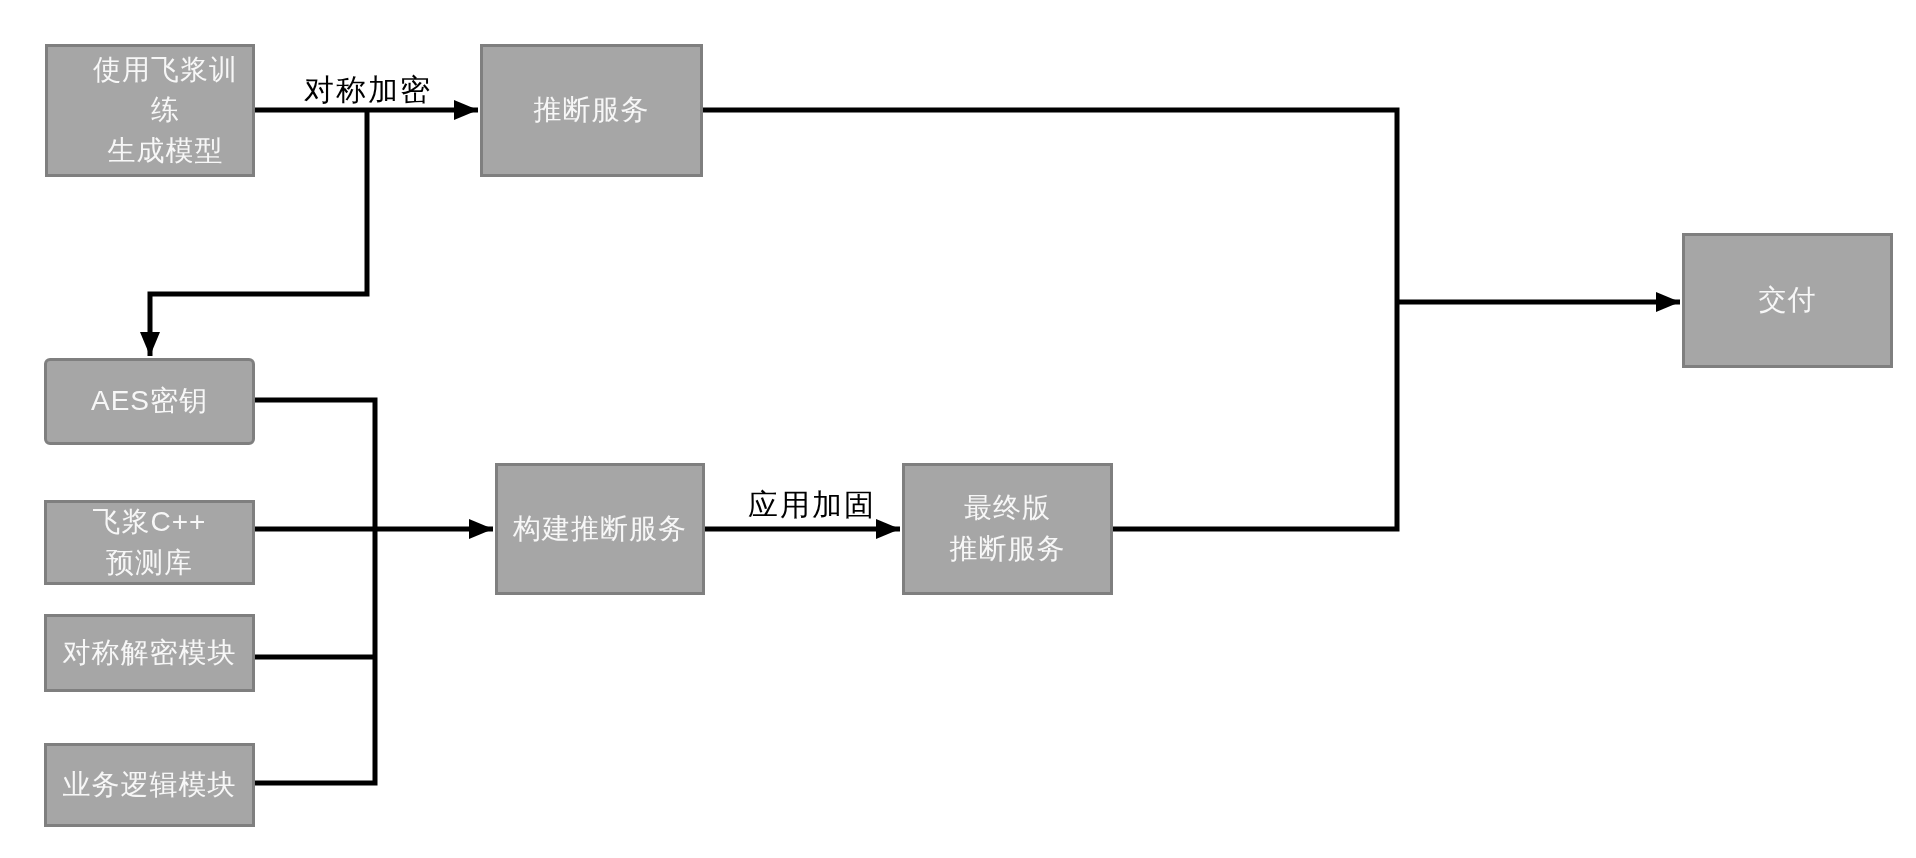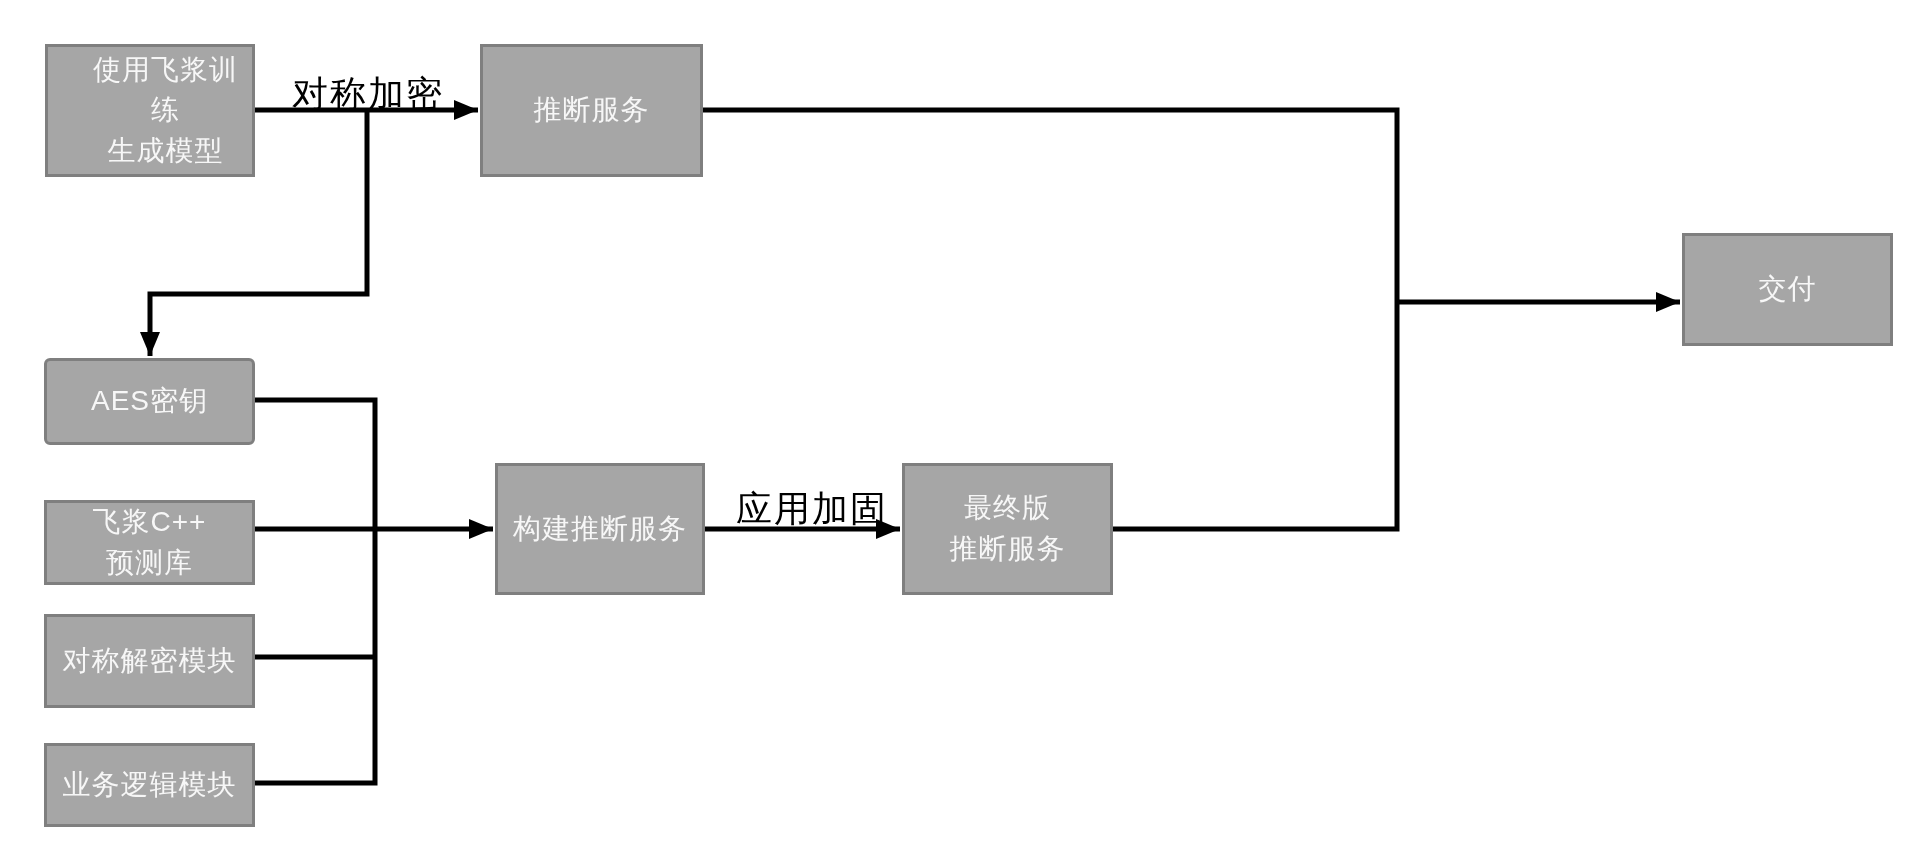--- a/index.html
+++ b/index.html
@@ -49,30 +49,30 @@
     text-align: center;
     font-size: 28px;
     line-height: 1.45;
     white-space: pre-line;
     letter-spacing: 1px;
   }
   .n-train   { left: 45px;   top: 44px;  width: 210px; height: 133px; padding-left: 31px; }
   .n-cipher  { left: 480px;  top: 44px;  width: 223px; height: 133px; }
   .n-aes     { left: 44px;   top: 358px; width: 211px; height: 87px; border-radius: 6px;  }
   .n-cpp     { left: 44px;   top: 500px; width: 211px; height: 85px;  }
-  .n-decrypt { left: 44px;   top: 614px; width: 211px; height: 94px;  }
+  .n-decrypt { left: 44px;   top: 614px; width: 211px; height: 78px;  }
   .n-logic   { left: 44px;   top: 743px; width: 211px; height: 84px;  }
   .n-build   { left: 495px;  top: 463px; width: 210px; height: 132px; }
   .n-final   { left: 902px;  top: 463px; width: 211px; height: 132px; }
-  .n-deliver { left: 1682px; top: 233px; width: 211px; height: 113px; }
+  .n-deliver { left: 1682px; top: 233px; width: 211px; height: 135px; }
   .edge-label {
     position: absolute;
     transform: translateX(-50%);
     color: #000000;
-    font-size: 36px;
+    font-size: 30px;
     letter-spacing: 2px;
     white-space: nowrap;
   }
   .lbl-encrypt { left: 368px; top: 70px;  }
   .lbl-harden  { left: 812px; top: 485px; }
 </style>
 </head>
 <body>
 
 <div class="canvas">

